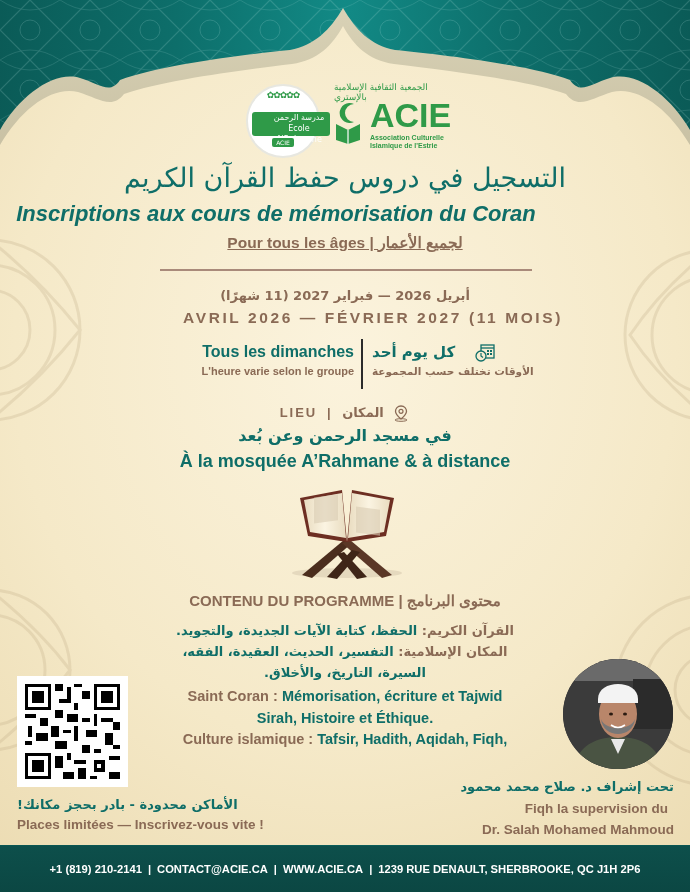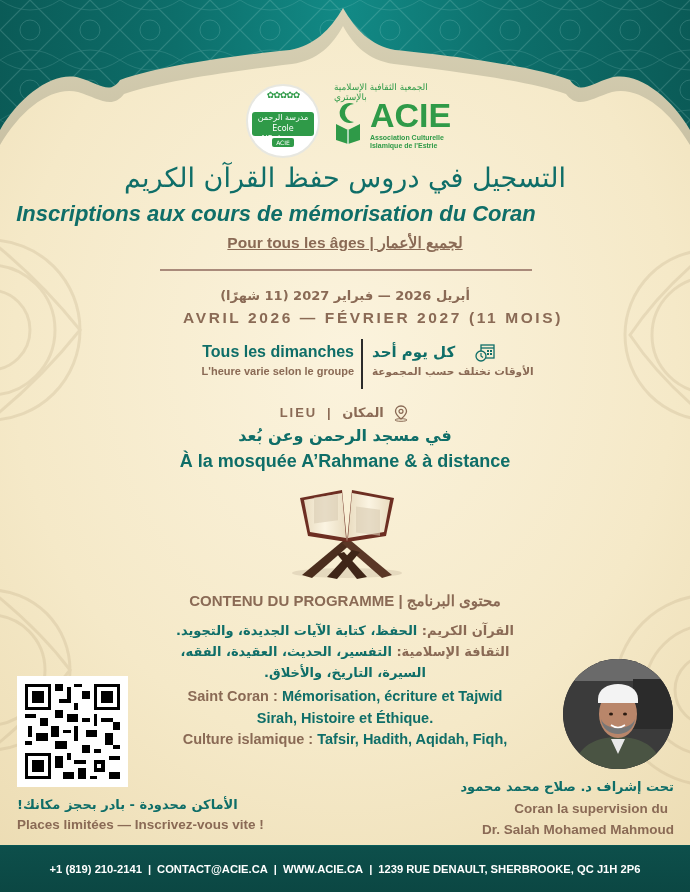--- a/index.html
+++ b/index.html
@@ -6,21 +6,21 @@
   body { width:690px; height:892px; overflow:hidden; font-family:"DejaVu Sans", sans-serif; background:#0b5a55; }
   .poster { position:relative; width:690px; height:892px; overflow:hidden;
     background: radial-gradient(ellipse at 50% 0%, #128a86 0%, #0d6e6a 35%, #0a5652 80%); }
   .pattern { position:absolute; left:0; top:0; width:690px; height:160px; opacity:0.18; }
   .parchment { position:absolute; left:0; top:0; width:690px; height:845px; }
   .ornament { position:absolute; opacity:0.22; }
   .content { position:absolute; left:0; top:0; width:690px; height:845px; }
 
   .logos { position:absolute; left:246px; top:80px; width:210px; height:80px; }
   .logo-circle { position:absolute; left:0; top:4px; width:74px; height:74px; border-radius:50%; background:#fff; border:2px solid #e7e7e0; box-sizing:border-box; }
-  .logo-circle .band { position:absolute; left:4px; top:26px; width:62px; height:24px; background:#2f9a48; border-radius:3px; color:#fff; font-size:8px; text-align:center; line-height:11px; font-family:"DejaVu Sans", sans-serif; }
+  .logo-circle .band { position:absolute; left:4px; top:26px; width:62px; height:24px; background:#2f9a48; border-radius:3px; color:#fff; font-size:8px; text-align:center; line-height:11px; font-family:"DejaVu Sans", sans-serif;padding-left:16px; }
   .logo-circle .acie-s { position:absolute; left:24px; top:52px; width:22px; height:9px; background:#2f9a48; color:#fff; font-size:6px; text-align:center; line-height:9px; border-radius:2px; }
   .logo-circle .ring { position:absolute; left:6px; top:4px; width:58px; height:20px; color:#2f9a48; font-size:9px; text-align:center; letter-spacing:-1px; }
   .acie-arabic { position:absolute; left:88px; top:2px; width:120px; color:#2f9a48; font-size:9px; font-family:"DejaVu Serif", serif; direction:rtl; text-align:left; }
   .acie-mark { position:absolute; left:88px; top:20px; width:28px; height:44px; }
   .acie-text { position:absolute; left:124px; top:18px; color:#2f9a48; font-family:"Liberation Sans", sans-serif; font-weight:bold; font-size:34px; line-height:34px; letter-spacing:0px; }
   .acie-sub { position:absolute; left:124px; top:54px; color:#2f9a48; font-family:"Liberation Sans", sans-serif; font-weight:bold; font-size:7px; line-height:8px; }
 
   .t-ar { position:absolute; left:0; width:690px; top:160px; text-align:center; color:#0f6e68; font-family:"DejaVu Serif", serif; font-size:27px; direction:rtl; line-height:36px; }
   .t-fr { position:absolute; left:0; width:552px; top:200px; text-align:center; color:#0f6e68; font-family:"Liberation Sans", sans-serif; font-weight:bold; font-style:italic; font-size:22px; line-height:28px; }
   .t-ages { position:absolute; left:0; width:690px; top:232px; text-align:center; color:#8a6a55; font-family:"Liberation Sans", sans-serif; font-weight:bold; font-size:15.5px; line-height:22px;text-decoration:underline; }
@@ -218,21 +218,21 @@
       <rect x="32" y="22" width="24" height="26" fill="#d8ccb3" opacity="0.6" transform="skewY(-8)"></rect>
       <rect x="74" y="16" width="24" height="26" fill="#d8ccb3" opacity="0.6" transform="skewY(8)"></rect>
     </svg>
 
     <div class="prog-h">CONTENU DU PROGRAMME | محتوى البرنامج</div>
     <div class="prog-ar">
       <div>
         <span class="k">القرآن الكريم:</span><span class="v"> الحفظ، كتابة الآيات الجديدة، والتجويد.</span>
       </div>
       <div>
-        <span class="k">الثقافة الإسلامية:</span><span class="v"> التفسير، الحديث، العقيدة، الفقه،</span>
+        <span class="k">المكان الإسلامية:</span><span class="v"> التفسير، الحديث، العقيدة، الفقه،</span>
       </div>
       <div>
         <span class="v">السيرة، التاريخ، والأخلاق.</span>
       </div>
     </div>
     <div class="prog-fr">
       <div>
         <span class="k">Saint Coran : </span><span class="v">Mémorisation, écriture et Tajwid</span>
       </div>
       <div>
@@ -303,21 +303,21 @@
       <path d="M10 110 C15 85 35 78 55 78 C75 78 95 85 100 110 Z" fill="#4a5443"></path>
       <path d="M48 80 L55 95 L62 80 Z" fill="#e8e8e8"></path>
       <ellipse cx="55" cy="55" rx="19" ry="24" fill="#b9866a"></ellipse>
       <path d="M38 60 C40 80 70 80 72 60 C68 72 42 72 38 60 Z" fill="#777"></path>
       <path d="M35 40 C35 20 75 20 75 40 L75 44 L35 44 Z" fill="#f3f3f3"></path>
       <ellipse cx="48" cy="55" rx="2" ry="1.5" fill="#2a1a10"></ellipse>
       <ellipse cx="62" cy="55" rx="2" ry="1.5" fill="#2a1a10"></ellipse>
       <path d="M48 66 Q55 71 62 66" stroke="#fff" stroke-width="1.6" fill="none"></path>
     </svg>
     <div class="sup-ar">تحت إشراف د. صلاح محمد محمود</div>
-    <div class="sup-fr1">Coran la supervision du</div>
+    <div class="sup-fr1">Fiqh la supervision du</div>
     <div class="sup-fr2">Dr. Salah Mohamed Mahmoud</div>
   </div>
 
   <div class="footer">
     <span>+1 (819) 210-2141</span>
     <span class="sep">|</span>
     <span>CONTACT@ACIE.CA</span>
     <span class="sep">|</span>
     <span>WWW.ACIE.CA</span>
     <span class="sep">|</span>

